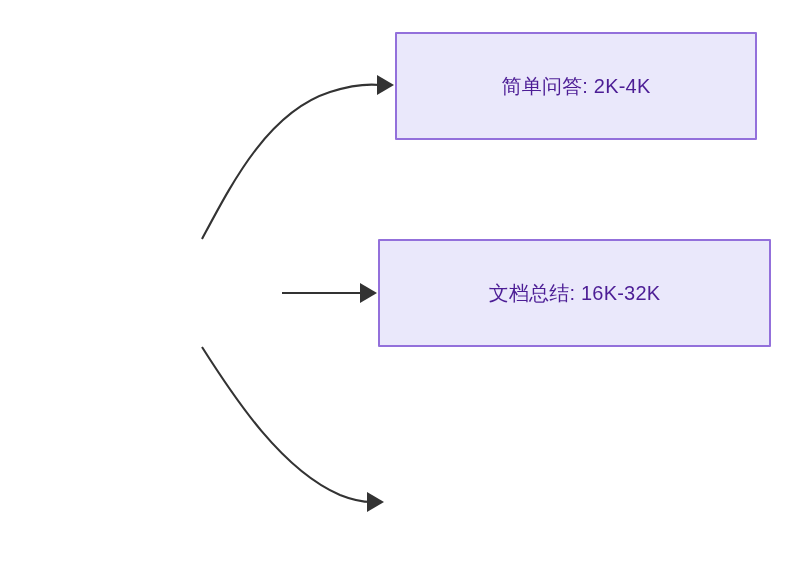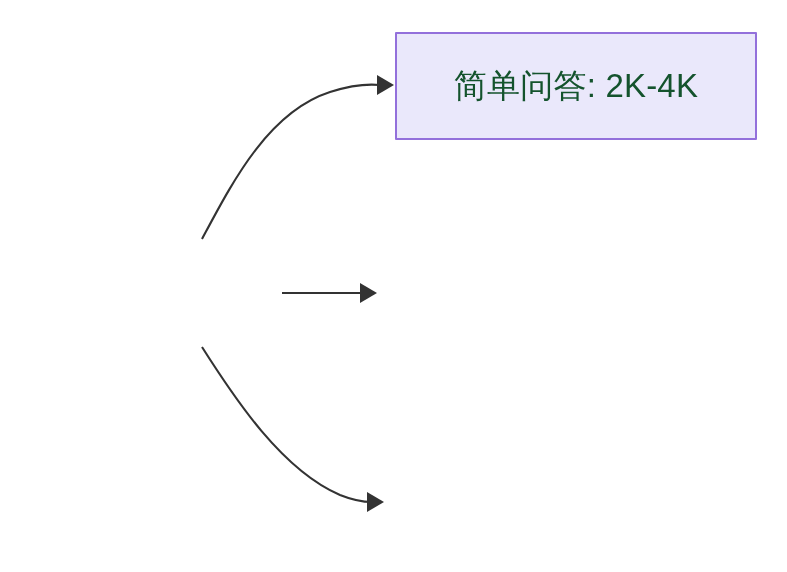--- a/index.html
+++ b/index.html
@@ -33,22 +33,22 @@
     box-sizing: border-box;
     background: #eae8fb;
     border: 2px solid #9370db;
     border-radius: 1px;
     display: flex;
     align-items: center;
     justify-content: center;
     z-index: 2;
   }
   .node-label {
-    color: #14532d;
-    font-size: 33px;
+    color: #4c1d95;
+    font-size: 20px;
     line-height: 1.2;
     letter-spacing: 0.2px;
     white-space: nowrap;
     text-align: center;
   }
   #node-source {
     left: 31px;
     top: 239px;
     width: 251px;
     height: 108px;
@@ -103,15 +103,18 @@
       <path class="edge-path" d="M 202 347 C 235 399 282 470 340 495 C 355 501 366 502 372 502"></path>
       <polygon class="edge-arrowhead" points="367,492 384,502 367,512"></polygon>
     </g>
   </svg>
 
 
   <div class="node" id="node-target-0">
     <span class="node-label">简单问答: 2K-4K</span>
   </div>
 
+  <div class="node" id="node-target-1">
+    <span class="node-label">文档总结: 16K-32K</span>
+  </div>
 
 
 </div>
 
 </body></html>

